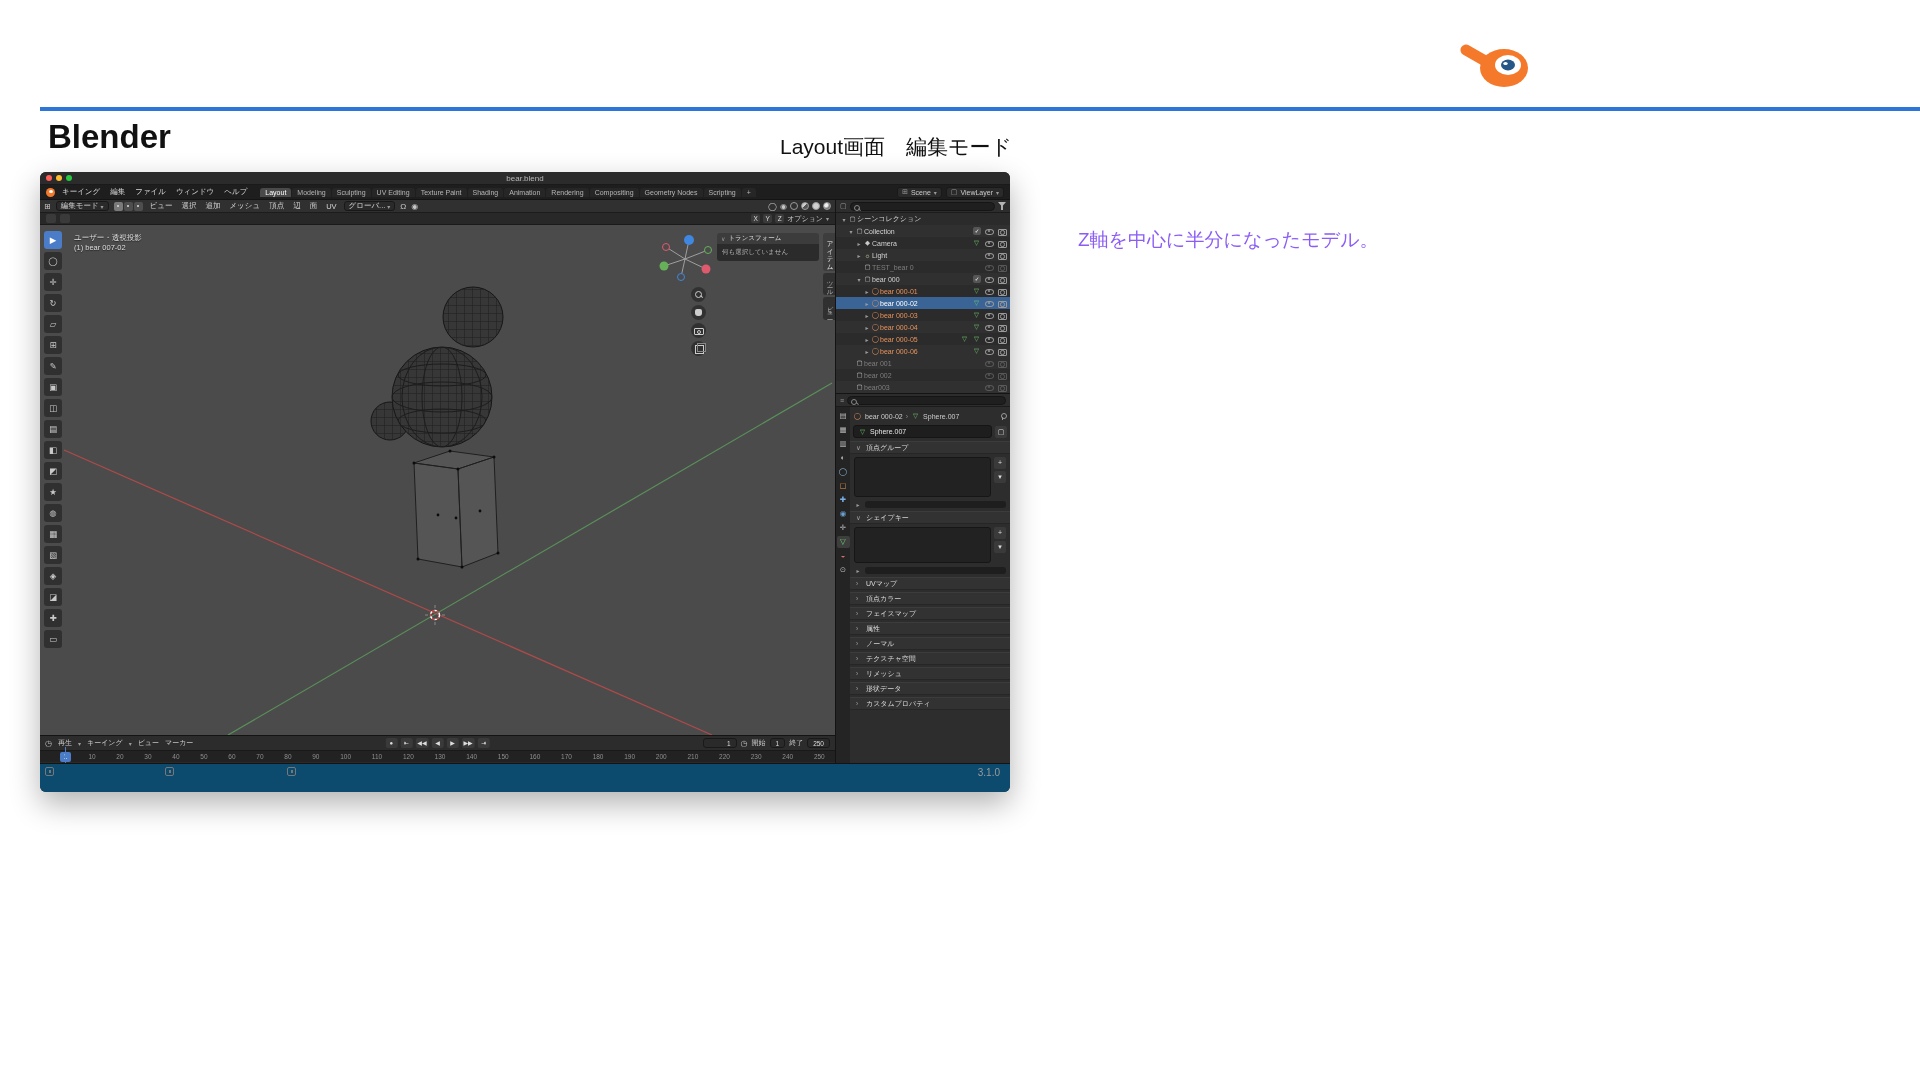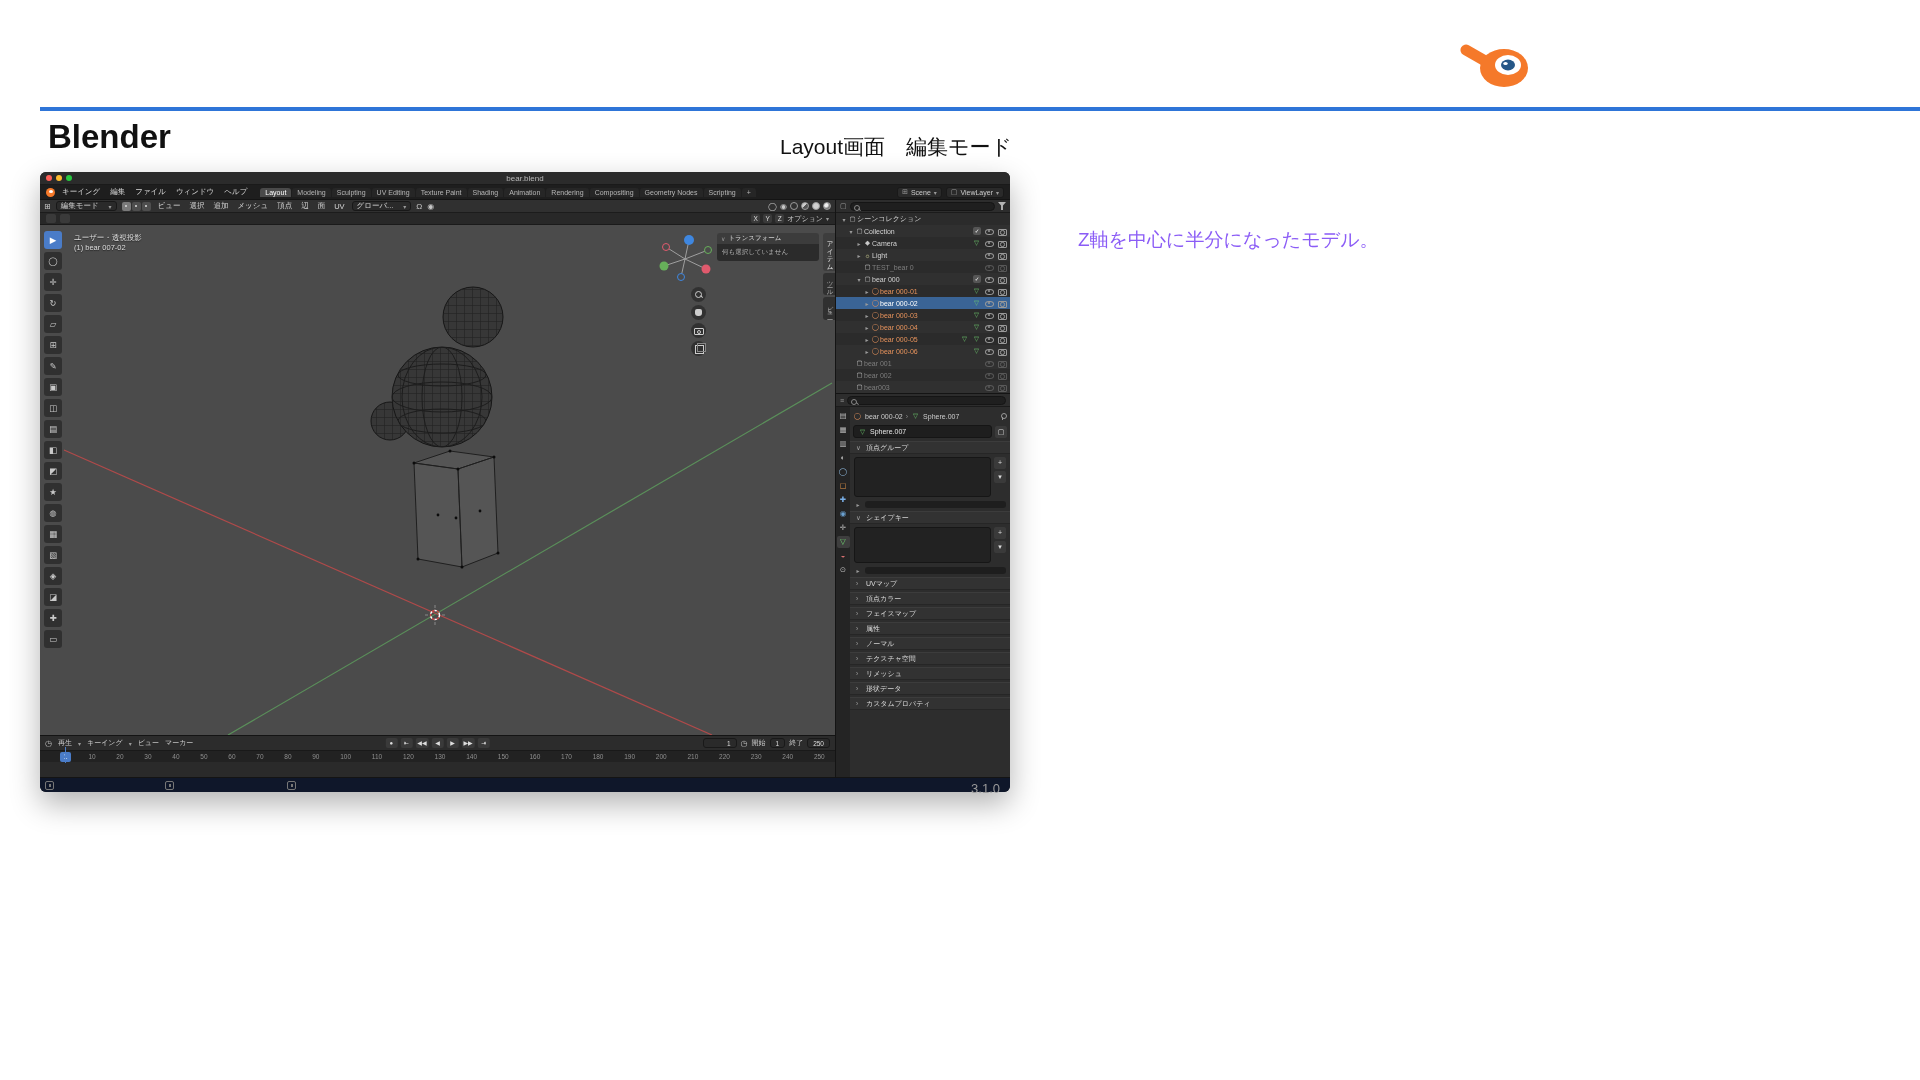--- a/index.html
+++ b/index.html
@@ -38,21 +38,21 @@
              height:11px; padding:0 4px; font-size:7px; color:#ccc; white-space:nowrap; }
   .tb-ic { font-size:7px; color:#9a9a9a; }
 
   .main { position:absolute; top:28px; left:0; right:0; bottom:15px; display:flex; }
   .vp-col { width:795px; display:flex; flex-direction:column; position:relative; }
   .right-col { flex:1; border-left:1px solid #141414; display:flex; flex-direction:column; background:#2d2d2d; overflow:hidden; }
 
   
   .vp-header { height:13px; background:#303030; display:flex; align-items:center; padding:0 4px; gap:5px; font-size:7.5px;
                color:#d5d5d5; border-bottom:1px solid #1c1c1c; }
-  .vh-pill { display:flex; align-items:center; gap:10px; background:#2a2a2a; border:1px solid #181818; border-radius:3px;
+  .vh-pill { display:flex; align-items:center; gap:2px; background:#2a2a2a; border:1px solid #181818; border-radius:3px;
              height:10px; padding:0 4px; white-space:nowrap; }
   .dd { font-size:6px; color:#9a9a9a; }
   .sel-btns { display:flex; gap:1px; }
   .sel-btn { width:9px; height:9px; background:#4e4e4e; border-radius:2px; position:relative; }
   .sel-btn.on { background:#7a7a7a; }
   .sel-btn::after { content:""; position:absolute; left:3px; top:3px; width:2px; height:2px; background:#ddd; border-radius:50%; }
   .vh-menu { padding:0 2px; white-space:nowrap; }
   .vh-right { margin-left:auto; display:flex; align-items:center; gap:3px; }
   .shade { width:8px; height:8px; border-radius:50%; border:1px solid #9a9a9a; }
   .shade.s2 { background:linear-gradient(135deg,#ccc 50%,#555 50%); }
@@ -159,22 +159,22 @@
            border-top:1px solid #3c3c3c; border-bottom:1px solid #262626; color:#ddd; }
   .sec-h .arr2 { font-size:6.5px; color:#a5a5a5; width:6px; }
   .lb-row { display:flex; gap:3px; margin:3px 1px; }
   .listbox { flex:1; height:40px; background:#222; border:1px solid #161616; border-radius:3px; }
   .listbox.short { height:36px; }
   .lb-btns { display:flex; flex-direction:column; gap:2px; }
   .mini { height:9px; display:flex; align-items:center; gap:3px; margin:0 1px 2px; }
   .mini .bar { flex:1; height:7px; background:#1e1e1e; border-radius:3px; }
 
   
-  .statusbar { position:absolute; bottom:0; left:0; right:0; height:15px; background:#0f172a; border-top:1px solid #141414;
-               border-radius:0 0 6px 6px; font-size:13px; color:#9a9a9a; }
+  .statusbar { position:absolute; bottom:0; left:0; right:0; height:29px; background:#0c4a6e; border-top:1px solid #141414;
+               border-radius:0 0 6px 6px; font-size:10px; color:#9a9a9a; }
   .hint { position:absolute; top:3px; width:9px; height:9px; border:1px solid #777; border-radius:2px; }
   .hint::after { content:""; position:absolute; left:3px; top:1.5px; width:1.5px; height:3px; background:#777; }
   .version { position:absolute; right:10px; top:3px; }
 </style>
 </head>
 <body>
 
 <div class="slide">
 
   <div class="rule"></div>

